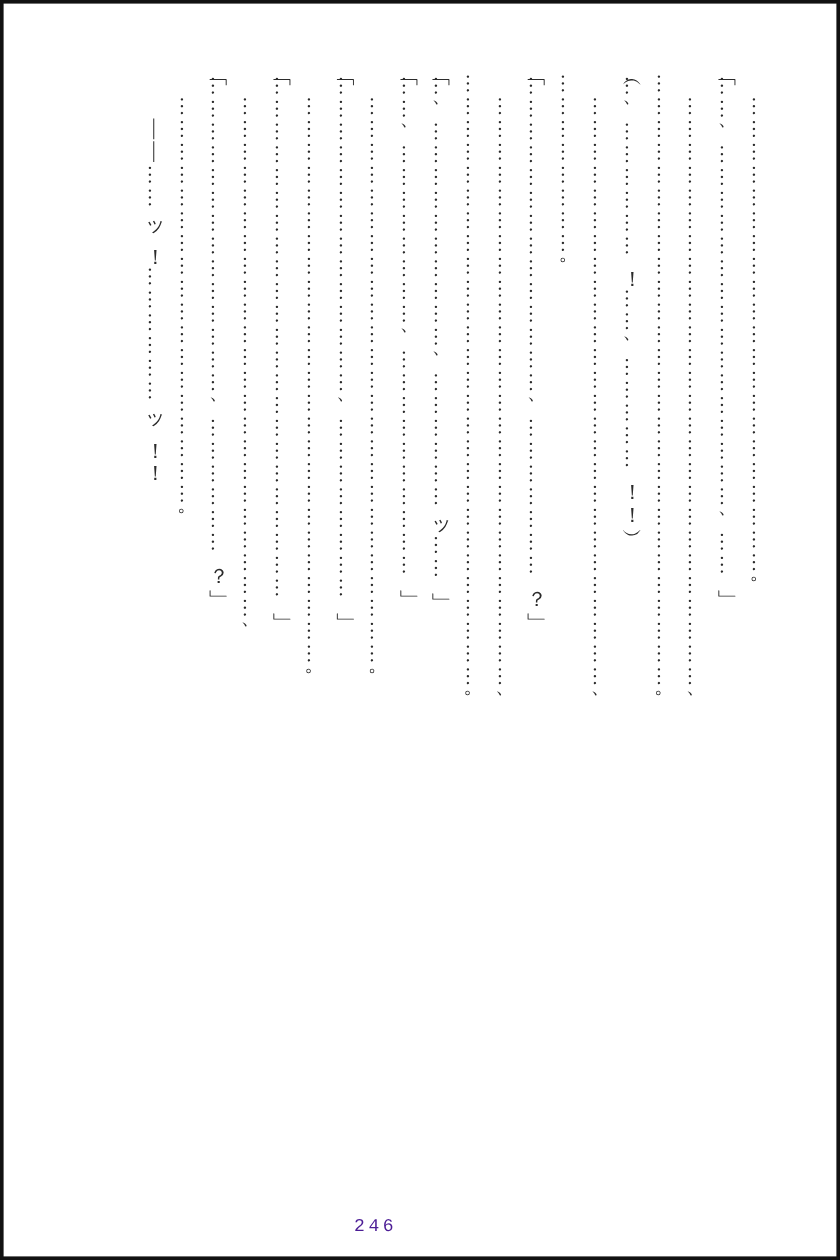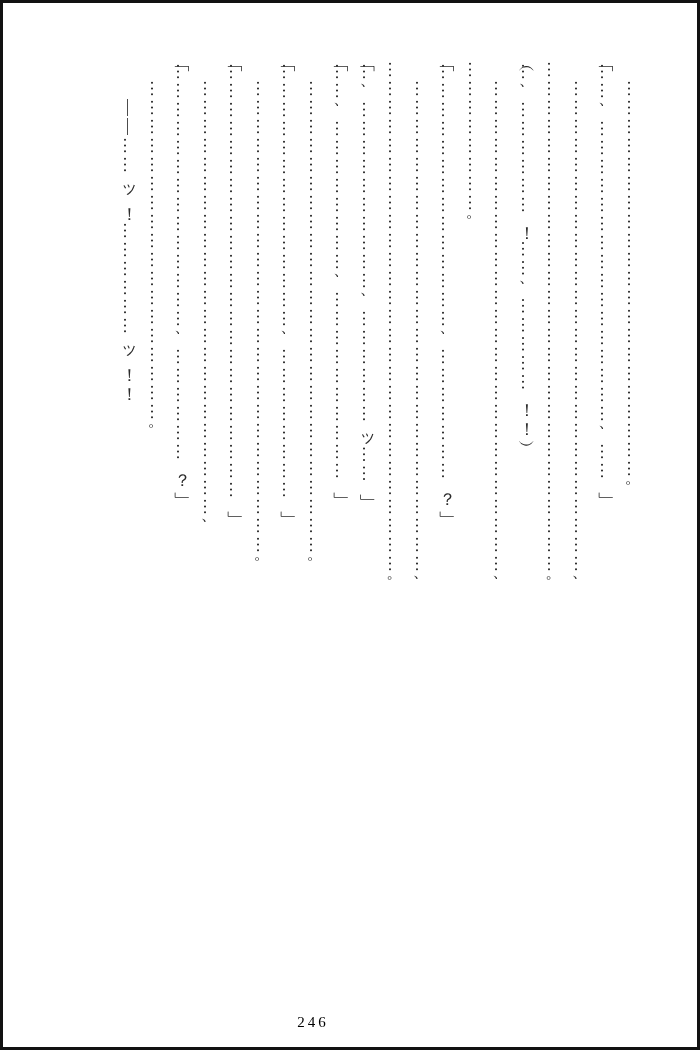--- a/index.html
+++ b/index.html
@@ -42,24 +42,24 @@
   .page-number-row {
     position: absolute;
     bottom: 16px;
     left: 0;
     width: 700px;
     text-align: center;
   }
   .page-number {
     display: inline-block;
     margin-left: -80px; 
-    color: #000000;
+    color: #4c1d95;
     font-size: 15px;
     letter-spacing: 3px;
-    font-family: Liberation Serif, serif;
+    font-family: Liberation Mono, monospace;
   }
 </style>
 </head>
 <body>
 
 <div class="scan-frame">
 
   <div class="text-area">
       <div class="text-line indent-1">………………………………………………………。</div>
       <div class="text-line">「……、…………………………………………、……」</div>

